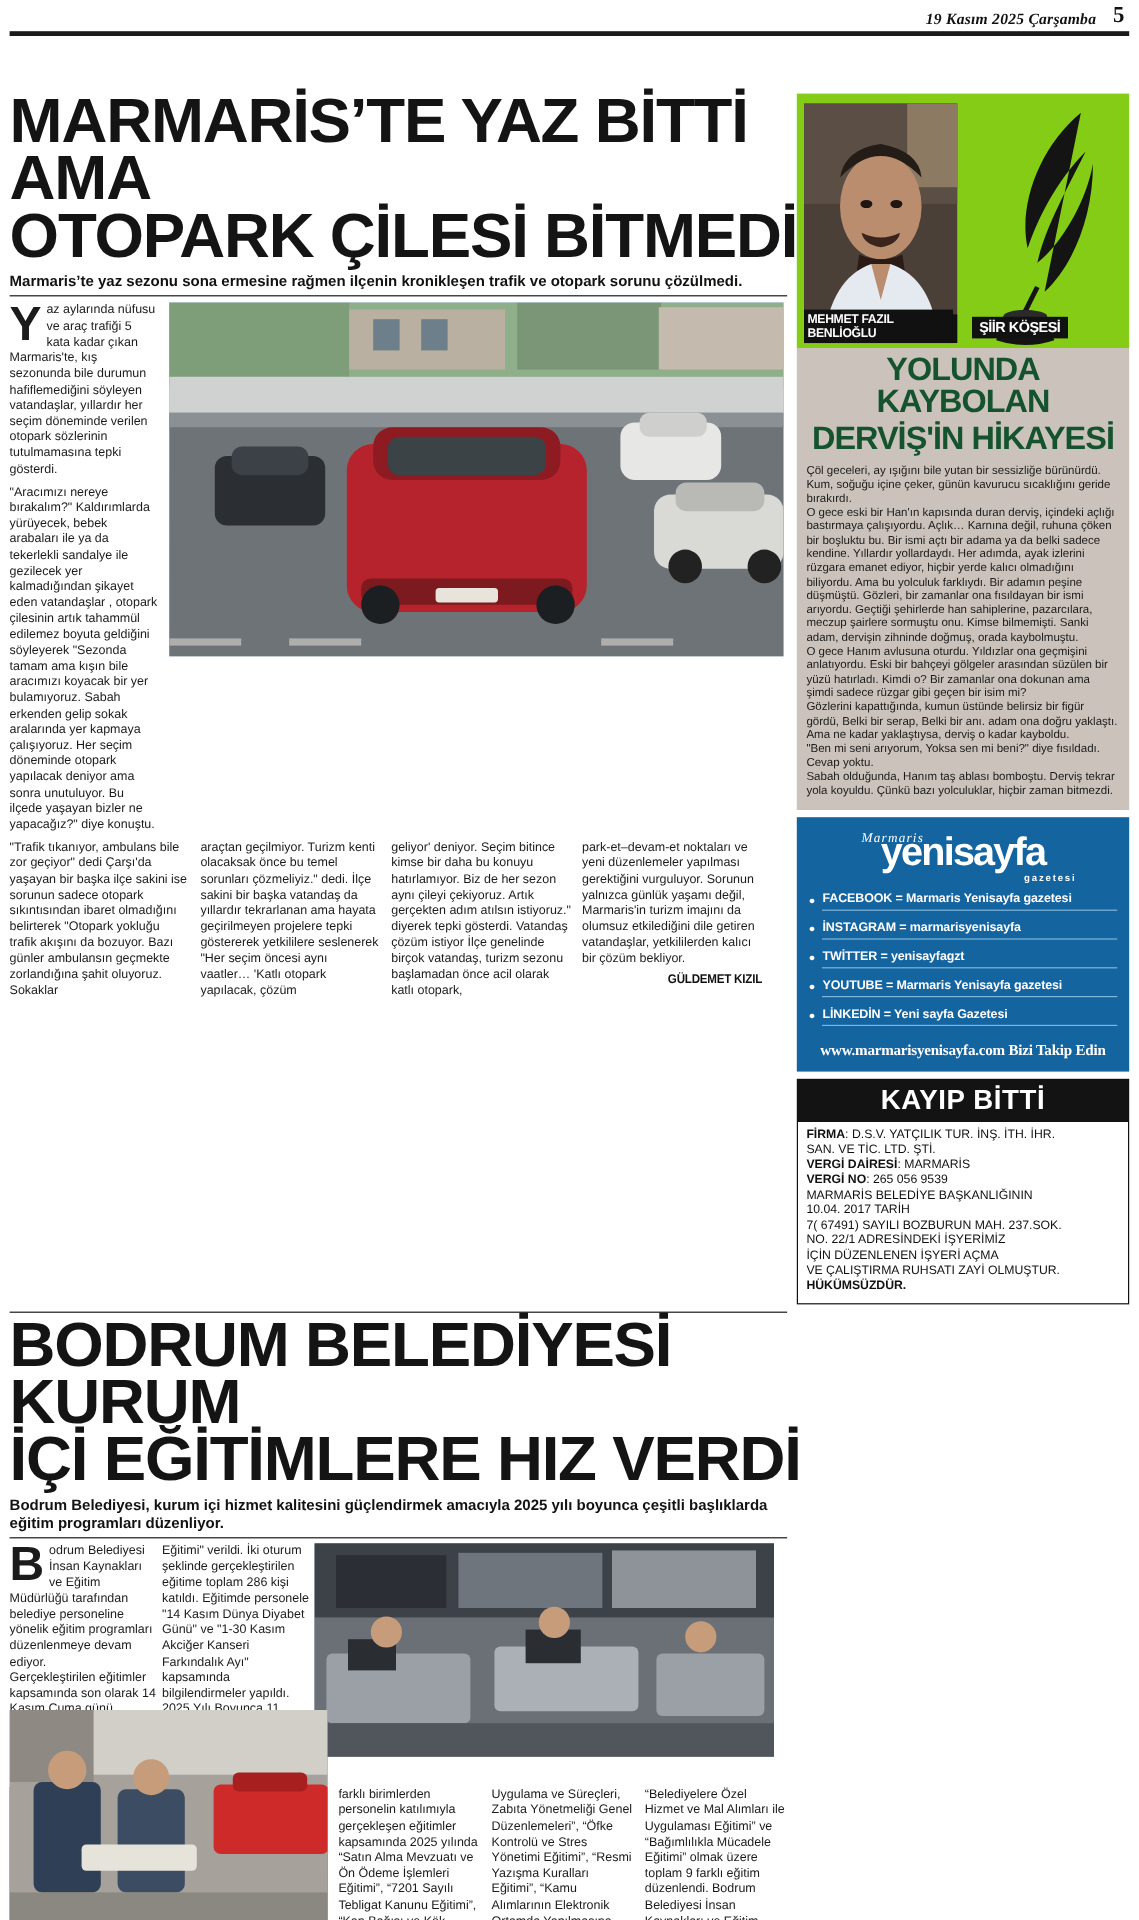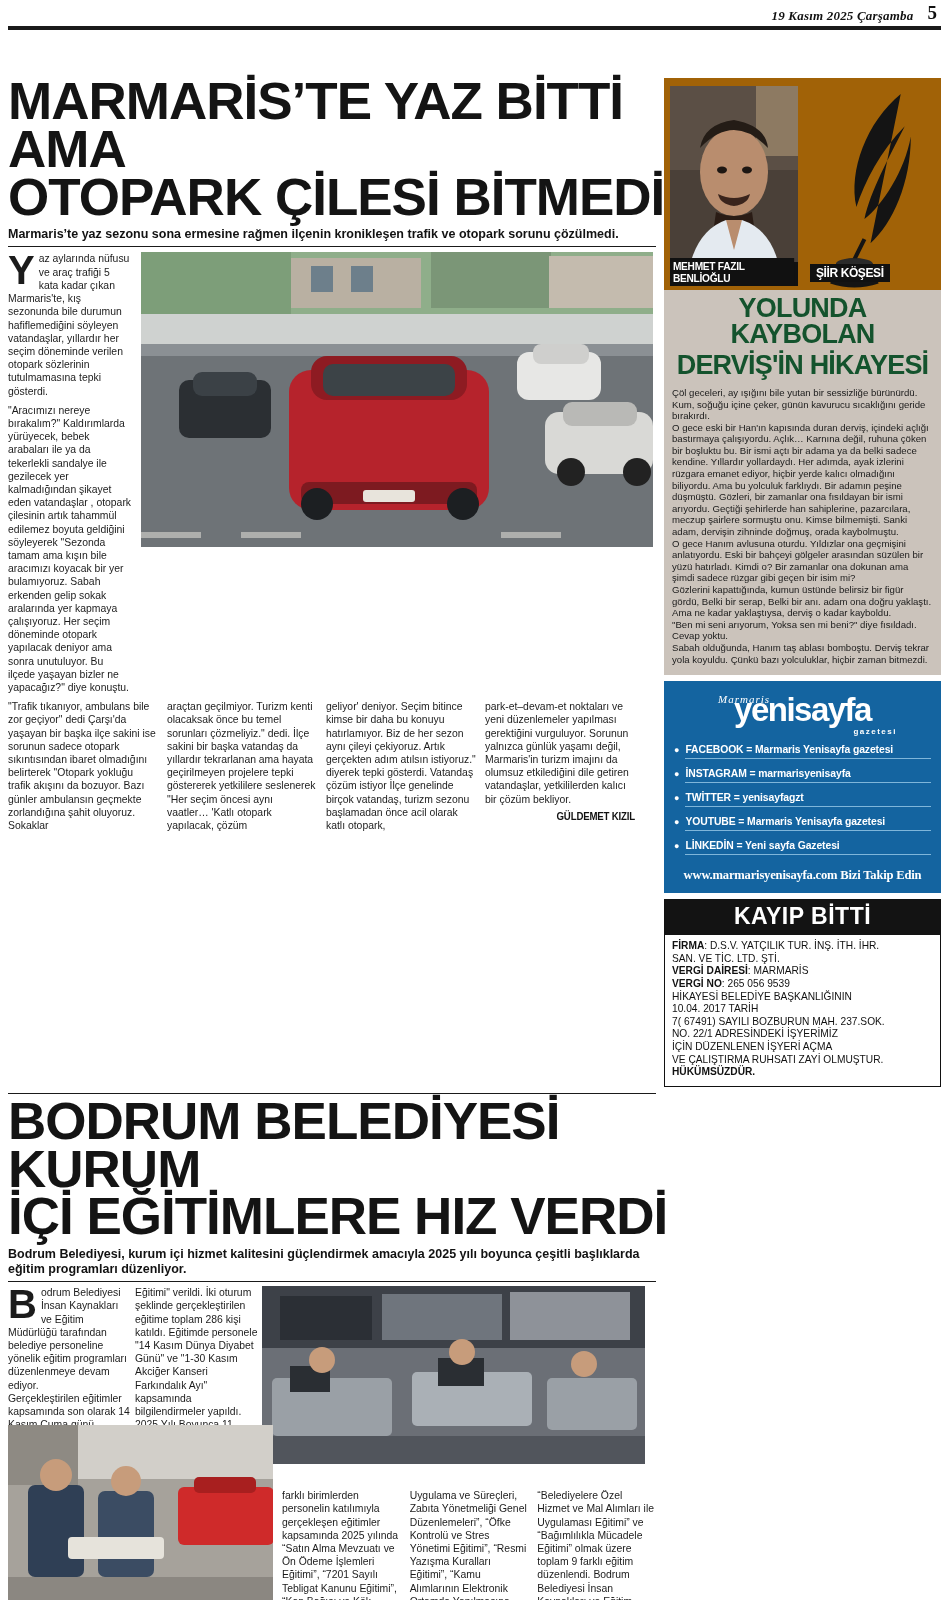--- a/index.html
+++ b/index.html
@@ -62,21 +62,21 @@
 
   .lead-wrap { display:flex; gap:9px; }
   .lead-col { width:124px; }
   .lead-photo { width:512px; height:295px; }
 
   .quad { display:flex; gap:9px; margin-top:6px; }
   .quad > div { width:150px; }
 
   
   .poet-head {
-    background:#a16207; padding:6px 6px 4px 6px; display:flex; gap:6px;
+    background:#84cc16; padding:6px 6px 4px 6px; display:flex; gap:6px;
     align-items:flex-end; height:212px;
   }
   .poet-photo { width:128px; height:200px; position:relative; overflow:hidden; }
   .nameplate {
     position:absolute; left:0; bottom:0; width:100%;
     background:#111; color:#fff; font-weight:bold; font-size:10.5px;
     padding:2px 3px; letter-spacing:-.3px; transform:scaleX(.97); transform-origin:left;
   }
   .quill-area { flex:1; position:relative; height:200px; }
   .siir-badge {
@@ -285,21 +285,21 @@
         <div class="soc-site">www.marmarisyenisayfa.com  Bizi Takip Edin</div>
       </div>
 
       <div class="kayip">
         <div class="kayip-head">KAYIP BİTTİ</div>
         <div class="kayip-body">
           <div><b>FİRMA</b><span>: D.S.V. YATÇILIK TUR. İNŞ. İTH. İHR.</span></div>
           <div><span>SAN. VE TİC. LTD. ŞTİ.</span></div>
           <div><b>VERGİ DAİRESİ</b><span>: MARMARİS</span></div>
           <div><b>VERGİ NO</b><span>: 265 056 9539</span></div>
-          <div><span>HİKAYESİ BELEDİYE BAŞKANLIĞININ</span></div>
+          <div><span>MARMARİS BELEDİYE BAŞKANLIĞININ</span></div>
           <div><span>10.04. 2017 TARİH</span></div>
           <div><span>7( 67491) SAYILI BOZBURUN MAH. 237.SOK.</span></div>
           <div><span>NO. 22/1 ADRESİNDEKİ İŞYERİMİZ</span></div>
           <div><span>İÇİN DÜZENLENEN  İŞYERİ AÇMA</span></div>
           <div><span>VE ÇALIŞTIRMA RUHSATI ZAYİ OLMUŞTUR.</span></div>
           <div><b>HÜKÜMSÜZDÜR.</b></div>
         </div>
       </div>
     </div>
   </div>

